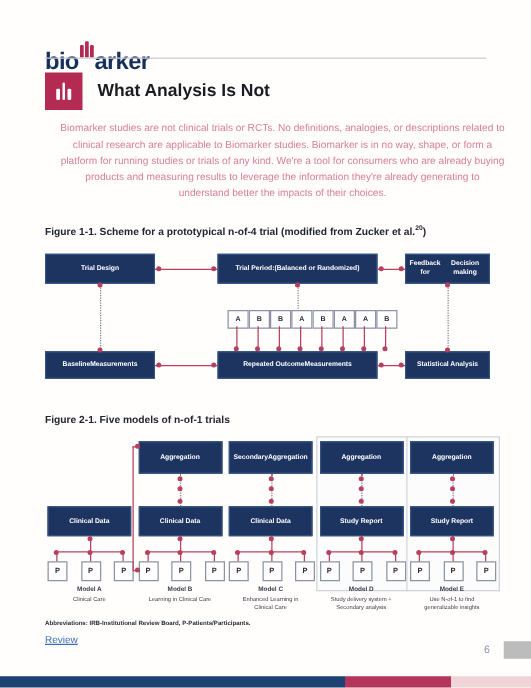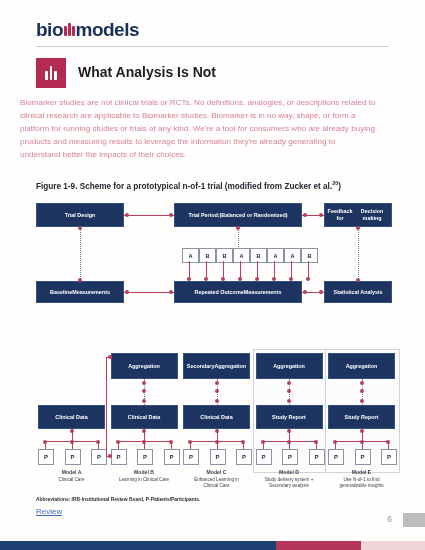--- a/index.html
+++ b/index.html
@@ -6,42 +6,42 @@
   body{
     width:425px;height:550px;
     background:#ffffff;
     font-family:"Liberation Sans",sans-serif;
     overflow:hidden;position:relative;
   }
   .page{position:absolute;inset:0;background:#fffefd;}
 
   
   .logo-wrap{position:absolute;left:36px;top:20px;display:flex;align-items:center;}
-  .logo-text{font-size:19px;font-weight:700;color:#16305c;letter-spacing:-0.5px;line-height:1;}
+  .logo-text{font-size:19px;font-weight:700;color:#16305c;letter-spacing:-0.5px;line-height:1;margin-top:20px;}
   .logo-bars{display:inline-flex;align-items:flex-end;gap:1.5px;margin:0 1px 1px 1px;}
   .logo-bars i{display:block;width:2.5px;background:#b32b52;border-radius:1px;}
   .logo-bars i:nth-child(1){height:10px;}
   .logo-bars i:nth-child(2){height:13px;}
   .logo-bars i:nth-child(3){height:10px;}
 
   .rule{position:absolute;left:36px;right:36px;top:46px;height:1px;background:#c9ccd4;}
 
   
   .badge{position:absolute;left:36px;top:58px;width:30px;height:30px;background:#b32b52;
          display:flex;align-items:center;justify-content:center;}
   .badge .g{display:flex;align-items:flex-end;gap:2px;height:14px;}
   .badge .g i{display:block;width:2.5px;background:#fff;border-radius:1px;}
   .badge .g i:nth-child(1){height:9px;}
   .badge .g i:nth-child(2){height:14px;}
   .badge .g i:nth-child(3){height:9px;}
   .heading{position:absolute;left:78px;top:64px;font-size:14px;font-weight:700;color:#1b1b22;}
 
   
-  .para{position:absolute;left:20px;top:96px;width:356px;font-size:8.1px;line-height:1.62;
-        color:#d77f96;font-weight:500;}
+  .para{position:absolute;left:48px;top:96px;width:356px;font-size:8.1px;line-height:1.62;
+        color:#d77f96;font-weight:500;text-align:center;}
 
   
   .cap{position:absolute;font-size:8.2px;font-weight:700;color:#232530;}
   .cap sup{font-size:5.4px;vertical-align:super;}
   #cap1{left:36px;top:180px;}
   #cap2{left:36px;top:331px;}
 
   
   .fig1{position:absolute;left:36px;top:195px;width:356px;height:130px;}
   .nb{position:absolute;background:#1d3461;border:1px solid #33527f;color:#fff;
@@ -76,37 +76,37 @@
 
 <div class="page">
 
   <div class="logo-wrap">
     <span class="logo-text">bio</span>
     <span class="logo-bars">
         <i></i>
         <i></i>
         <i></i>
       </span>
-    <span class="logo-text">models</span>
+    <span class="logo-text">arker</span>
   </div>
   <div class="rule"></div>
 
   <div class="badge">
     <span class="g">
         <i></i>
         <i></i>
         <i></i>
       </span>
   </div>
   <div class="heading">What Analysis Is Not</div>
 
   <div class="para">Biomarker studies are not clinical trials or RCTs. No definitions, analogies, or descriptions related to clinical research are applicable to Biomarker studies. Biomarker is in no way, shape, or form a platform for running studies or trials of any kind. We're a tool for consumers who are already buying products and measuring results to leverage the information they're already generating to understand better the impacts of their choices.</div>
 
   <div class="cap" id="cap1">
-    <span>Figure 1-9. Scheme for a prototypical n-of-1 trial (modified from Zucker et al.</span><sup>20</sup><span>)</span>
+    <span>Figure 1-1. Scheme for a prototypical n-of-4 trial (modified from Zucker et al.</span><sup>20</sup><span>)</span>
   </div>
 
   <div class="fig1" id="fig1">
       <div class="nb" style="left:0px;top:8px;width:88px;height:24px;">
         <span>Trial Design</span>
       </div>
       <div class="nb" style="left:138px;top:8px;width:128px;height:24px;">
         <span>Trial Period:</span>
         <br>
         <span>(Balanced or Randomized)</span>
@@ -168,20 +168,21 @@
       <div class="node" style="left:320px;top:31px;"></div>
       <div class="node" style="left:320px;top:83px;"></div>
       <div class="hline" style="left:88px;top:97px;width:50px;"></div>
       <div class="node" style="left:89px;top:95px;"></div>
       <div class="node" style="left:133px;top:95px;"></div>
       <div class="hline" style="left:266px;top:97px;width:22px;"></div>
       <div class="node" style="left:267px;top:95px;"></div>
       <div class="node" style="left:283px;top:95px;"></div>
     </div>
 
+  <div class="cap" id="cap2">Figure 2-1. Five models of n-of-1 trials</div>
 
   <div class="fig2" id="fig2">
       <div class="nb" style="left:2px;top:60px;width:67px;height:24px;">
         <span>Clinical Data</span>
       </div>
       <div class="pbox" style="left:2px;top:104px;">P</div>
       <div class="tick" style="left:9px;top:96px;height:8px;"></div>
       <div class="node" style="left:7px;top:95px;"></div>
       <div class="pbox" style="left:28.5px;top:104px;">P</div>
       <div class="tick" style="left:35.5px;top:96px;height:8px;"></div>

